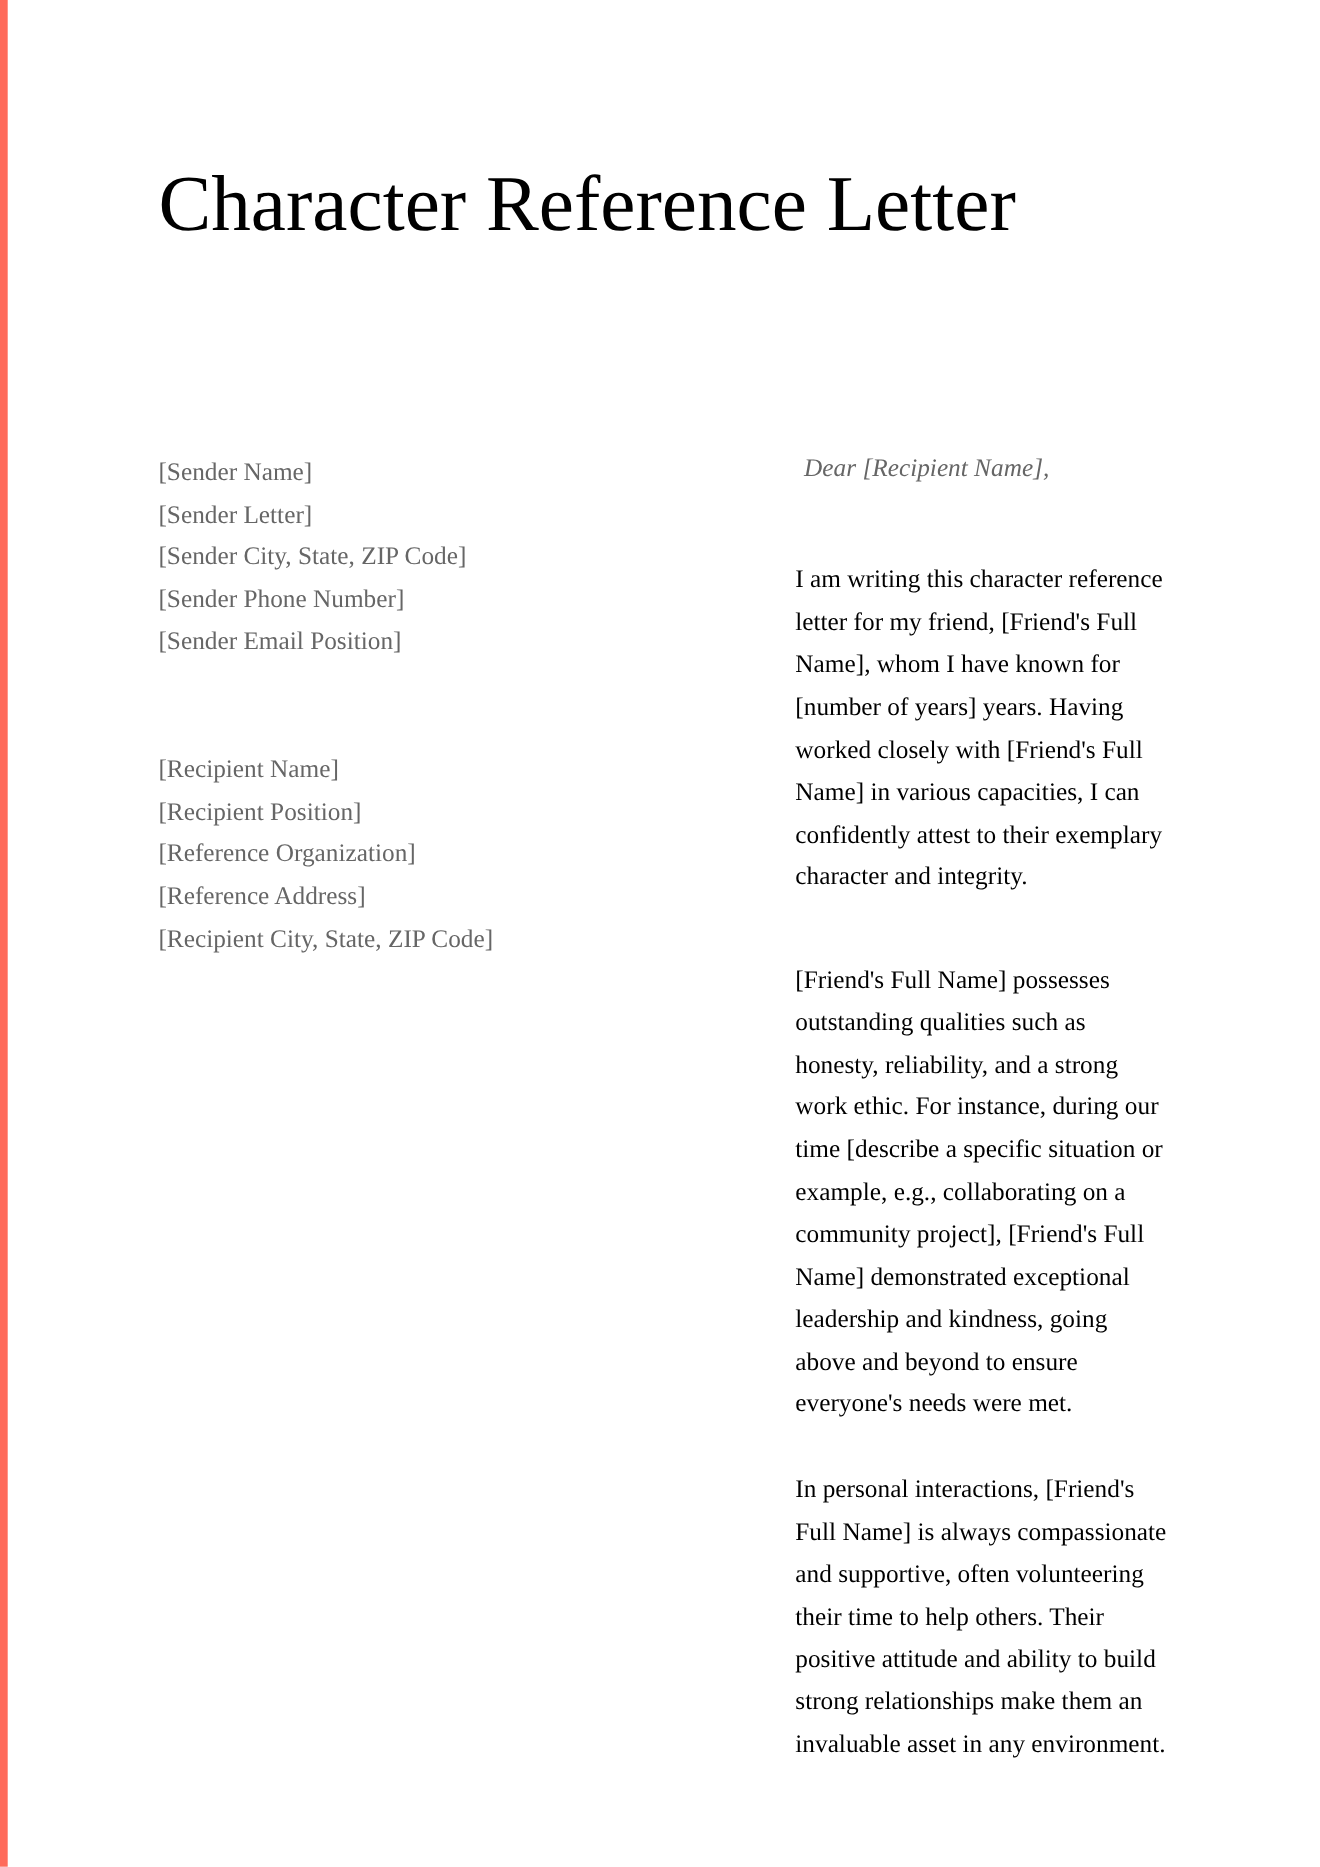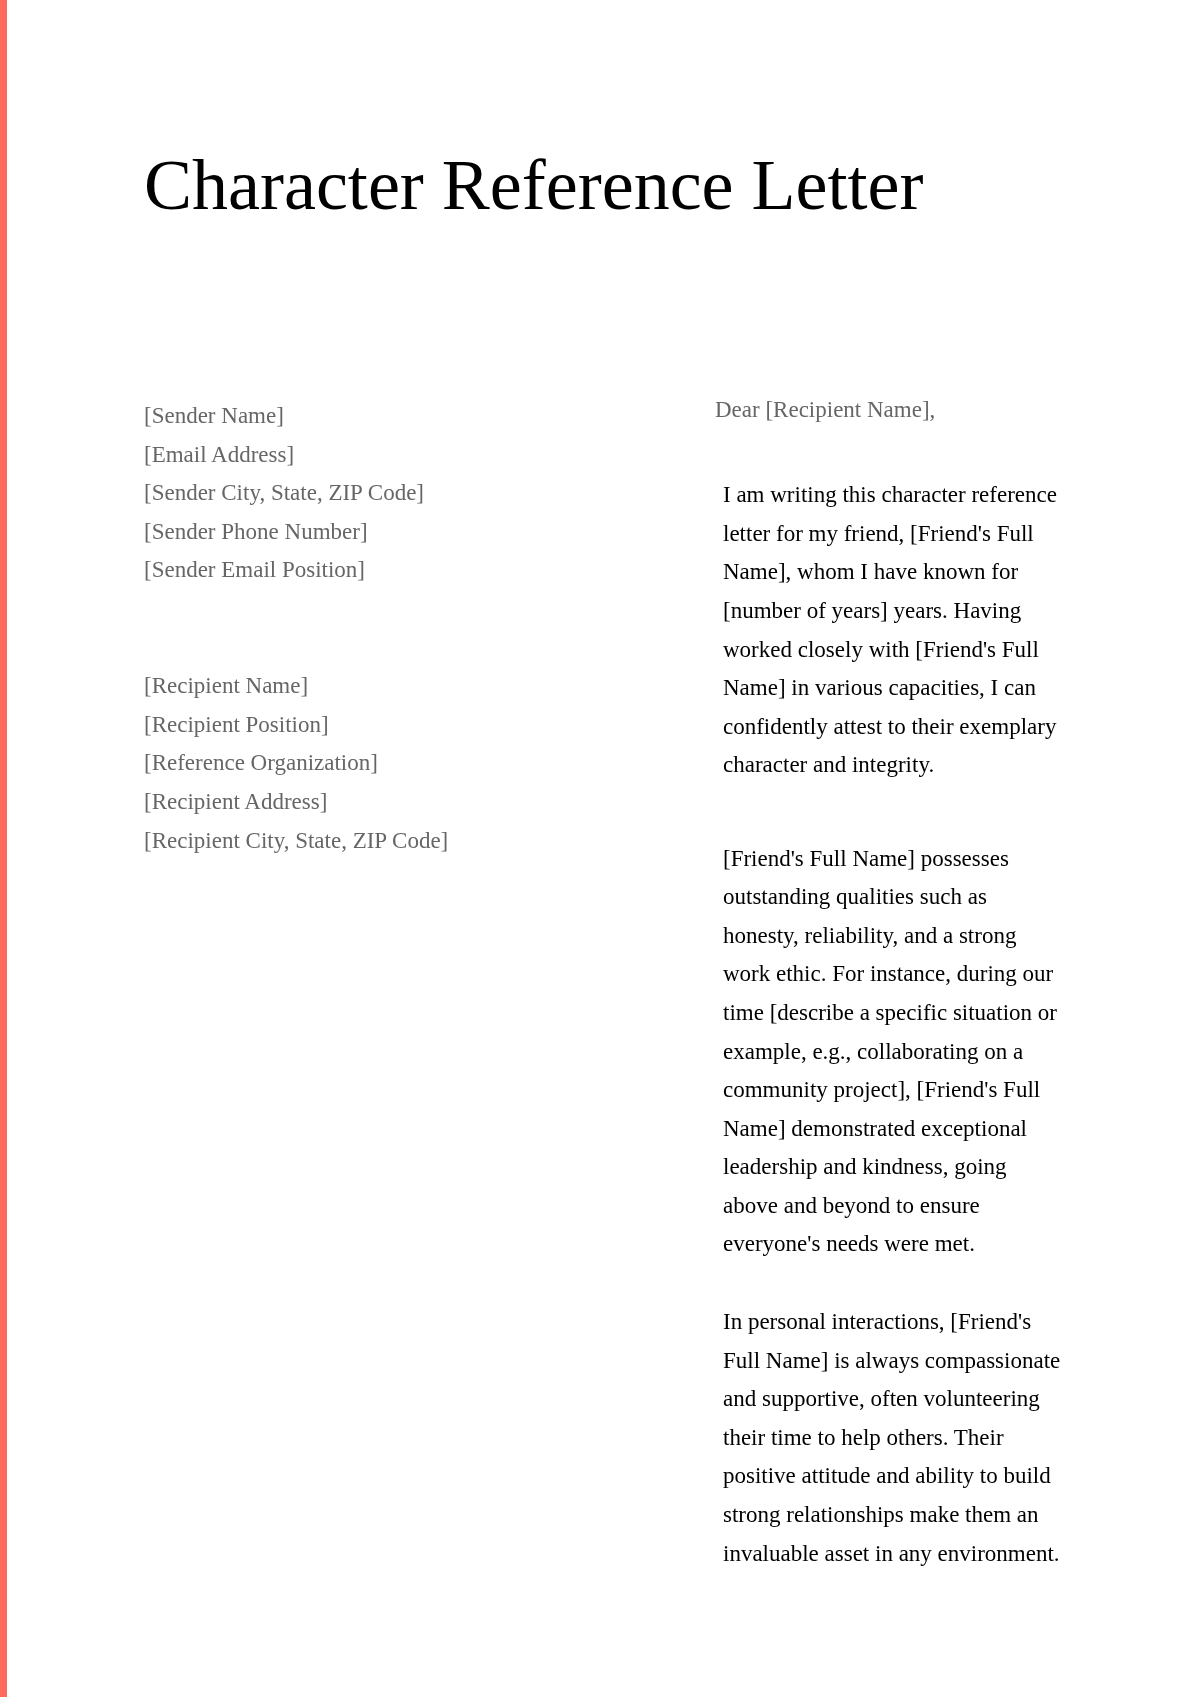--- a/index.html
+++ b/index.html
@@ -30,21 +30,21 @@
       font-family: "Liberation Serif", "DejaVu Serif", serif;
       font-weight: normal;
       font-size: 72px;
       line-height: 90px;
       color: #000000;
       white-space: nowrap;
     }
     .left-col {
       position: absolute;
       left: 144px;
-      top: 397px;
+      top: 410px;
       width: 500px;
       font-size: 23px;
       line-height: 38.6px;
       color: #666666;
     }
     .left-col .line {
       display: block;
       white-space: nowrap;
       height: 38.6px;
     }
@@ -58,21 +58,22 @@
       top: 391px;
       width: 355px;
       font-size: 23px;
       line-height: 38.6px;
       color: #000000;
     }
     .salutation {
       display: block;
       color: #666666;
       white-space: nowrap;
-      margin: 0;
+      margin: 16px;
+      font-style: italic;
     }
     .para {
       margin: 8px;
     }
     .gap-blank {
       height: 38.6px;
     }
     .gap-small {
       height: 23px;
     }
@@ -80,32 +81,32 @@
 </head>
 <body>
 
 <div class="accent-stripe"></div>
 
 <h1 class="doc-title">Character Reference Letter</h1>
 
 <div class="left-col">
   <div>
     <span class="line">[Sender Name]</span>
-    <span class="line">[Email Address]</span>
+    <span class="line">[Sender Letter]</span>
     <span class="line">[Sender City, State, ZIP Code]</span>
     <span class="line">[Sender Phone Number]</span>
     <span class="line">[Sender Email Position]</span>
   </div>
   <span class="blank"></span>
   <span class="blank"></span>
   <div>
     <span class="line">[Recipient Name]</span>
     <span class="line">[Recipient Position]</span>
     <span class="line">[Reference Organization]</span>
-    <span class="line">[Recipient Address]</span>
+    <span class="line">[Reference Address]</span>
     <span class="line">[Recipient City, State, ZIP Code]</span>
   </div>
 </div>
 
 <div class="right-col">
   <p class="salutation">Dear [Recipient Name],</p>
   <div class="gap-blank"></div>
   <p class="para">I am writing this character reference letter for my friend, [Friend's Full Name], whom I have known for [number of years] years. Having worked closely with [Friend's Full Name] in various capacities, I can confidently attest to their exemplary character and integrity.</p>
   <div class="gap-blank"></div>
   <p class="para">[Friend's Full Name] possesses outstanding qualities such as honesty, reliability, and a strong work ethic. For instance, during our time [describe a specific situation or example, e.g., collaborating on a community project], [Friend's Full Name] demonstrated exceptional leadership and kindness, going above and beyond to ensure everyone's needs were met.</p>

